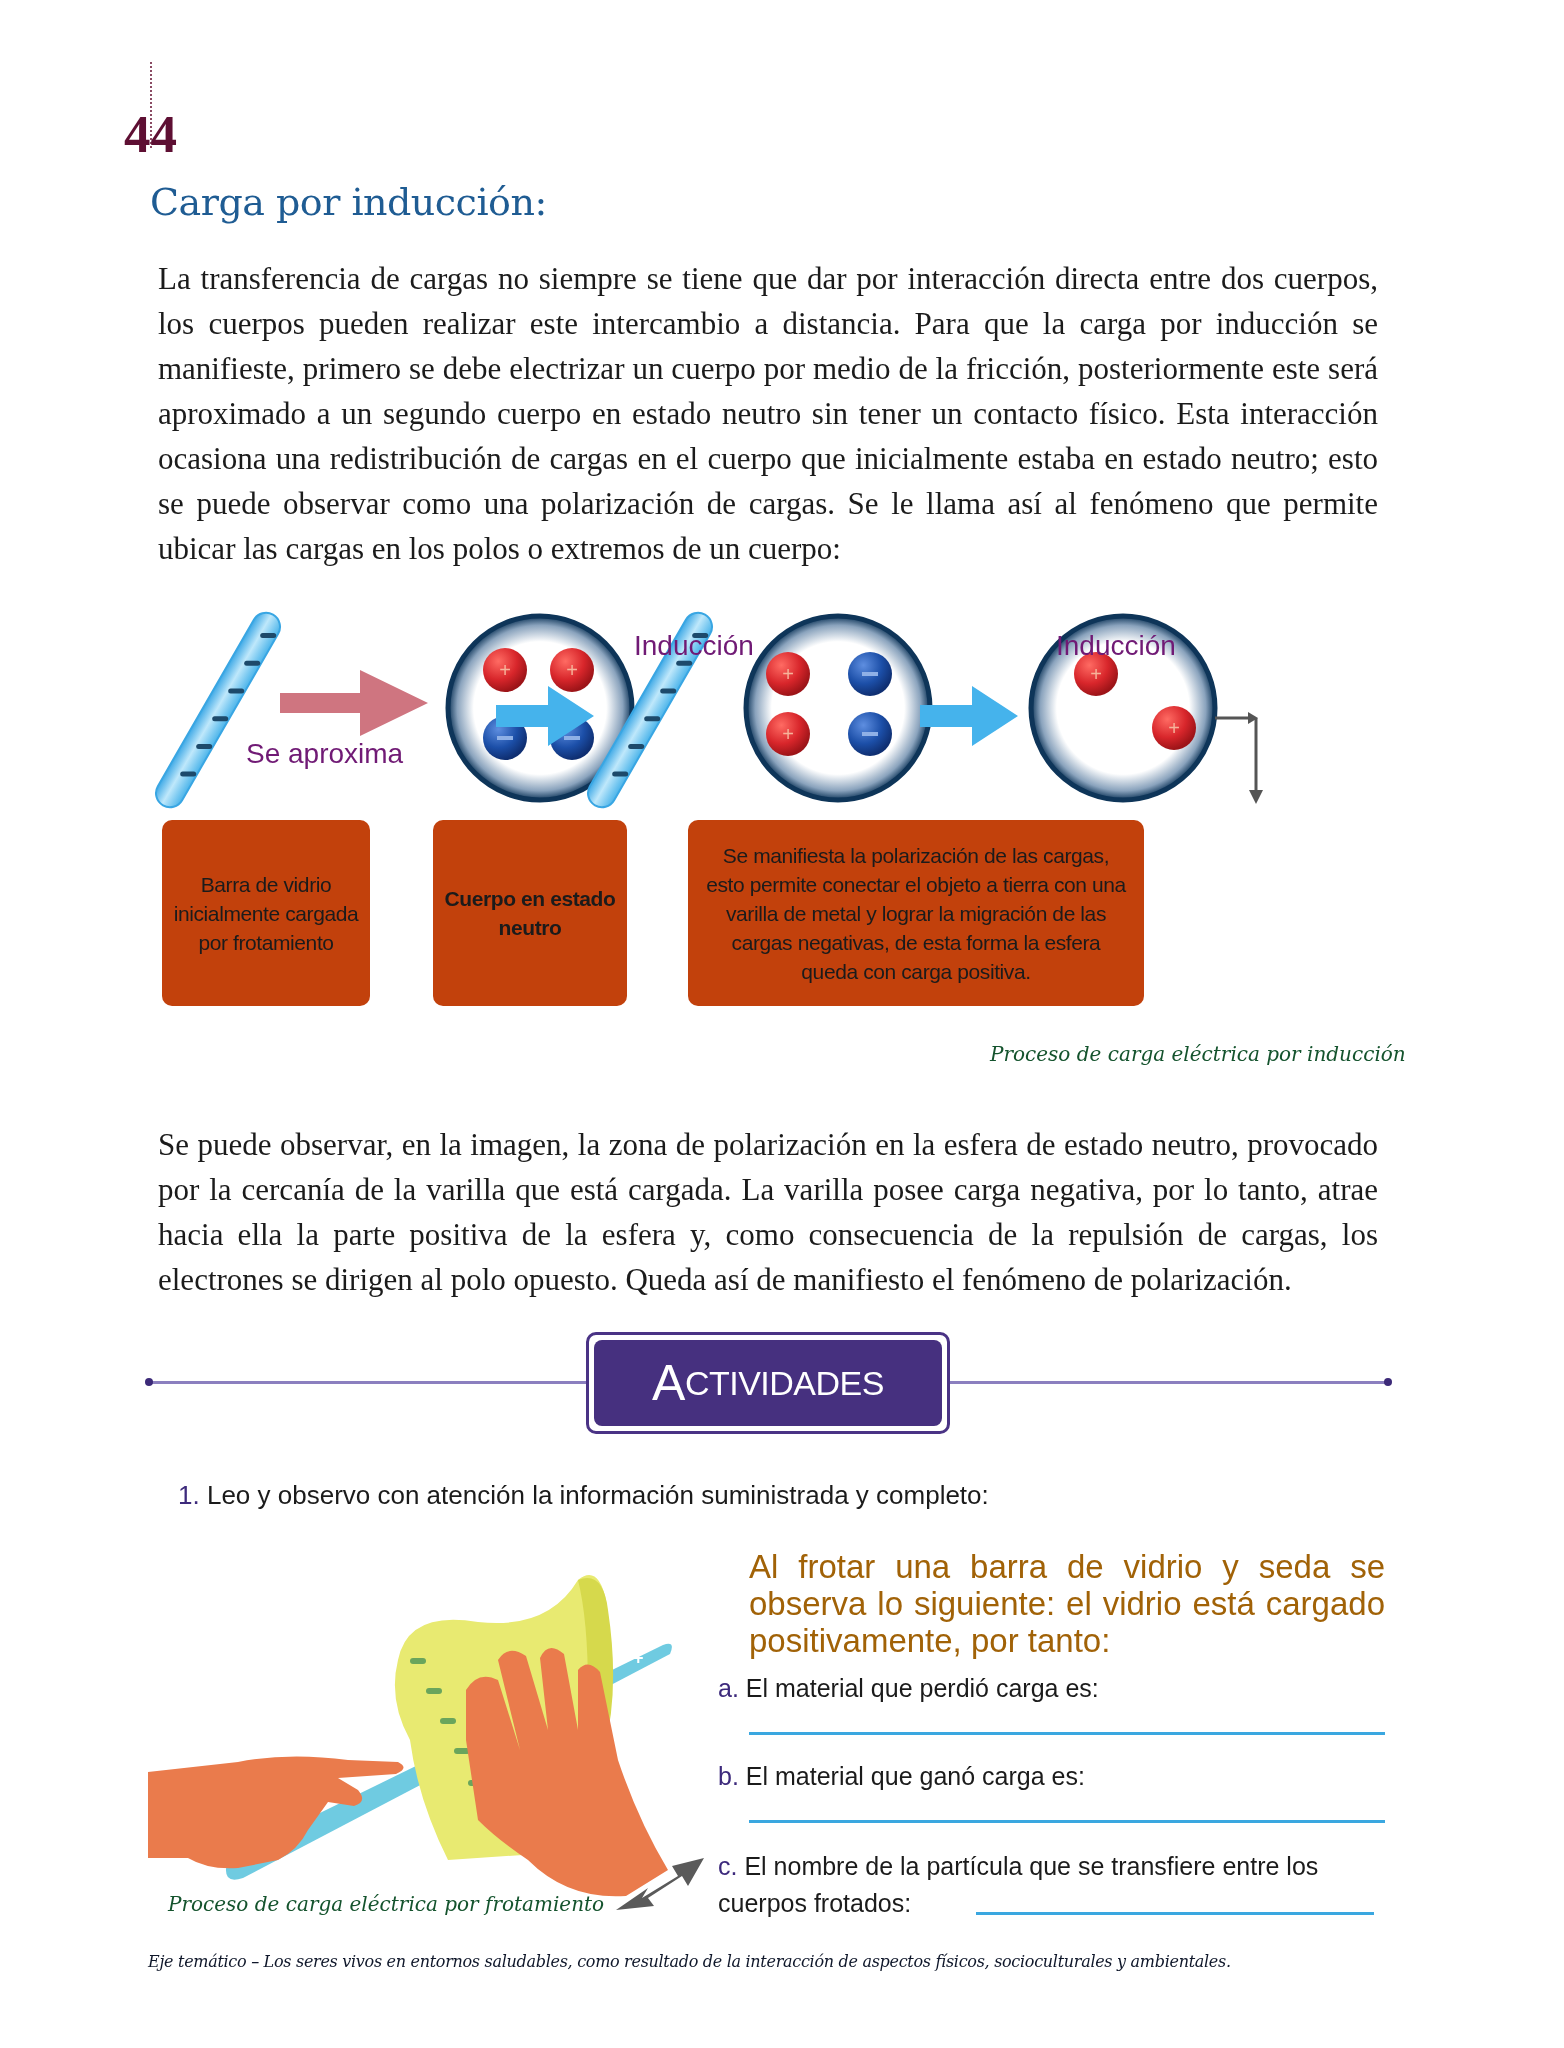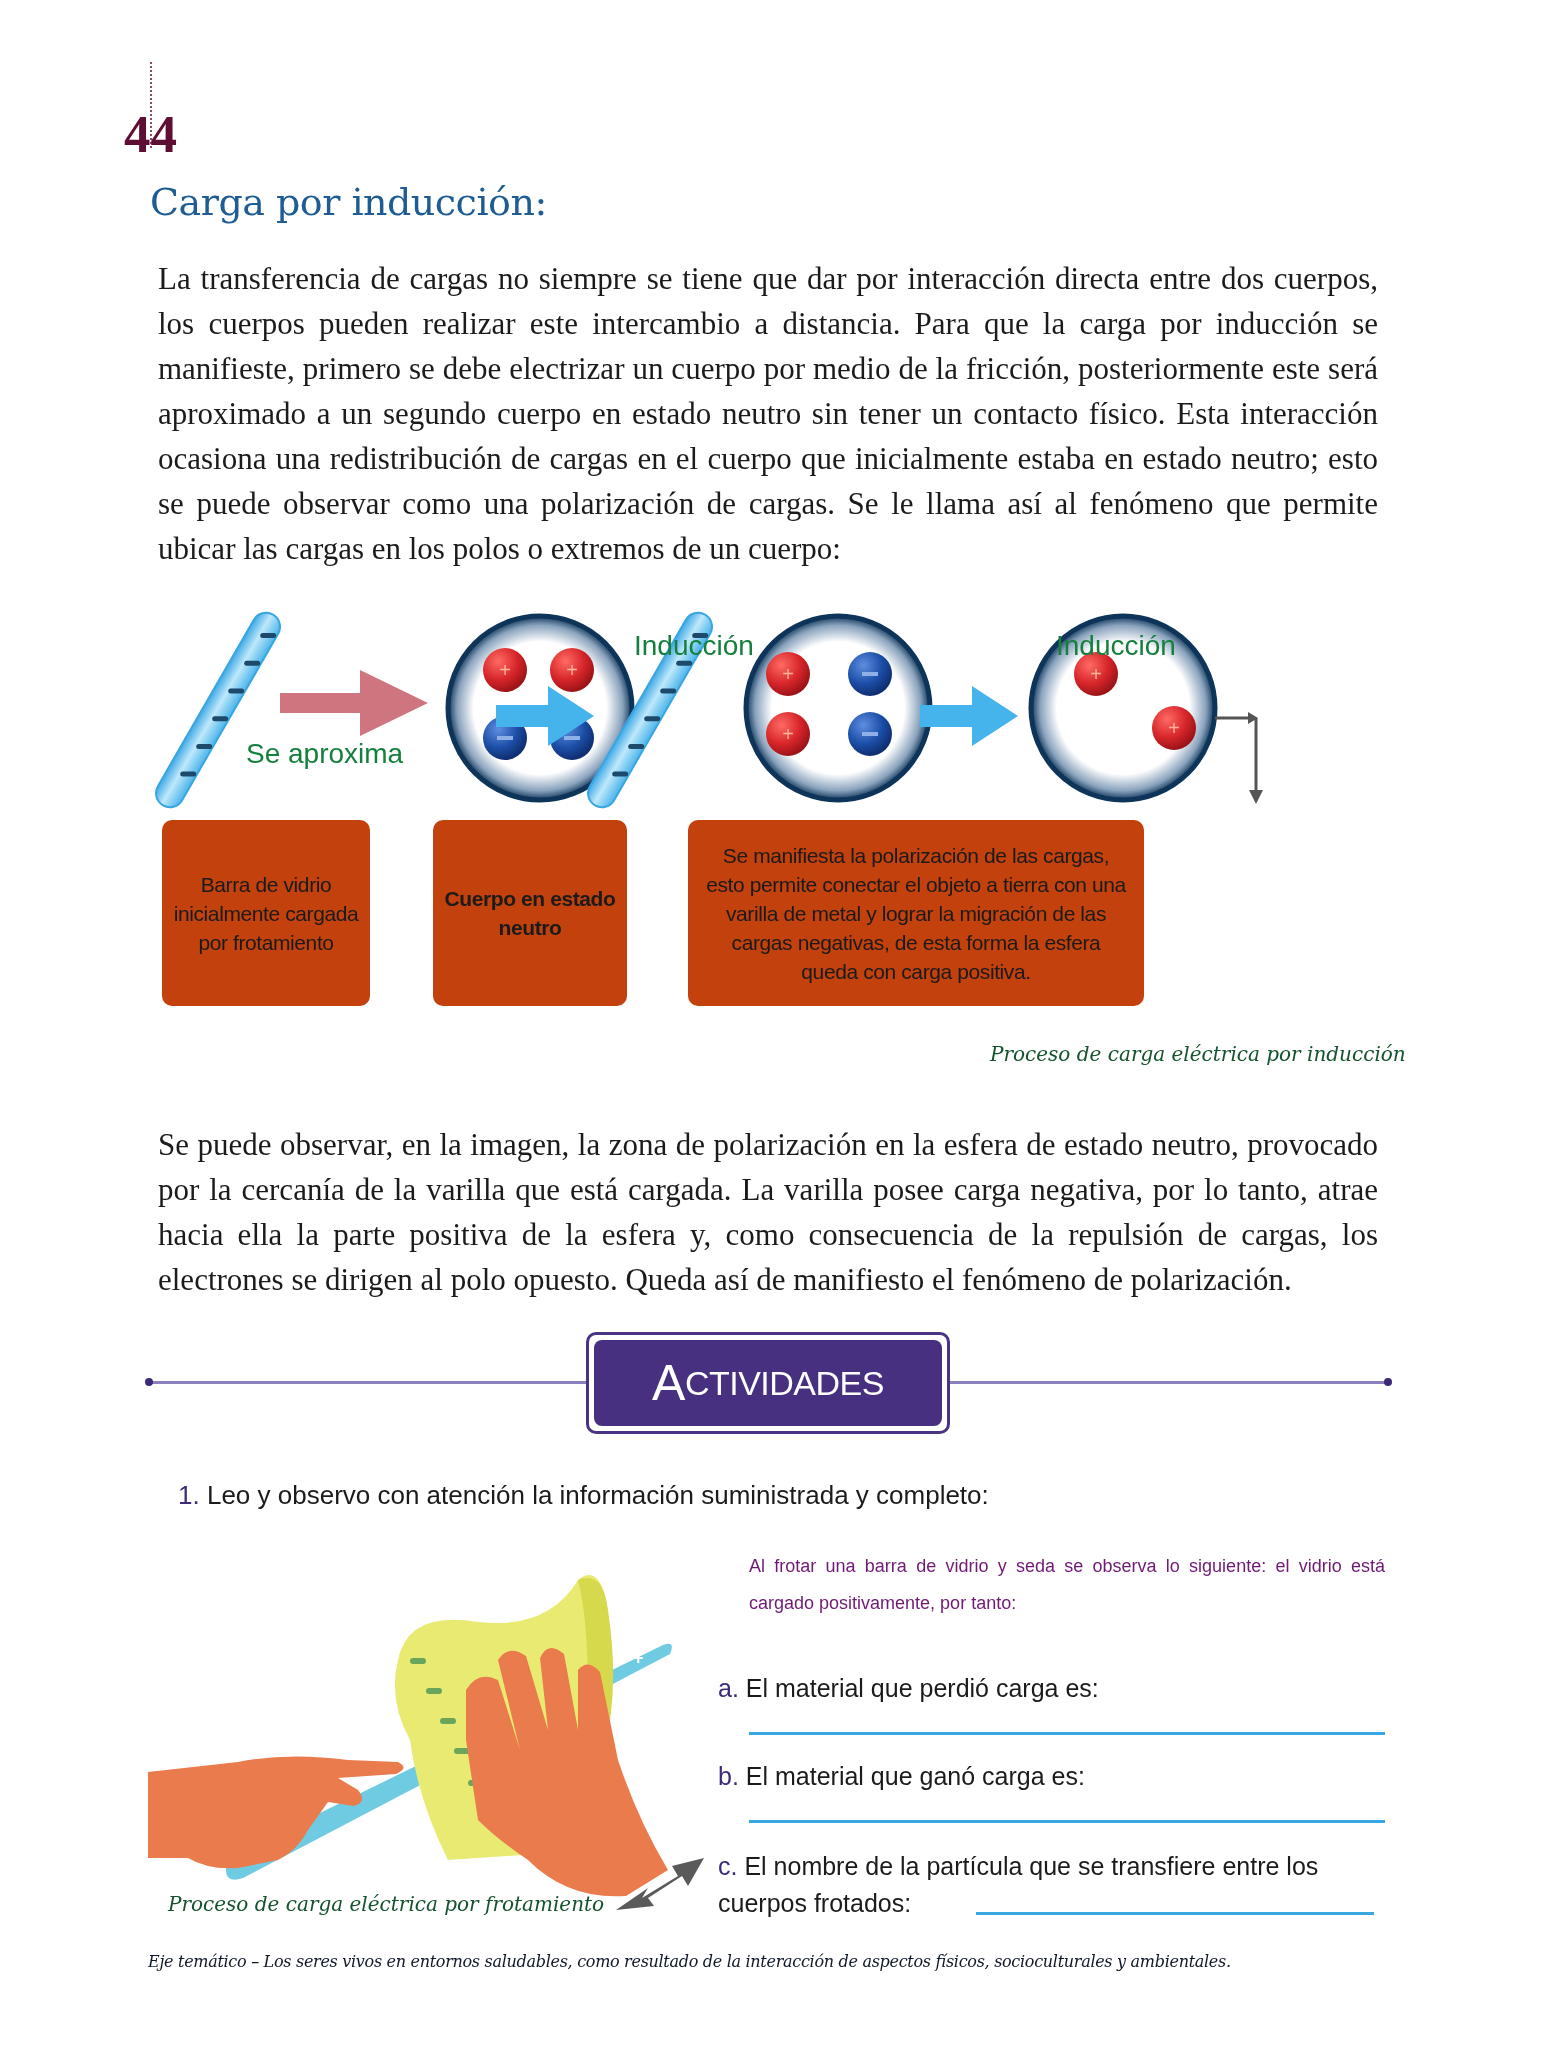--- a/index.html
+++ b/index.html
@@ -8,34 +8,34 @@
   .page-num { left: 96px; top: 104px; font-family: "Liberation Serif", serif; font-weight: bold; font-size: 53px; color: #5e0f33; margin-left: 28px; }
   .page-rule { left: 150px; top: 62px; height: 86px; border-left: 2px dotted #8a4a63; }
   .section-title { left: 150px; top: 180px; font-family: "DejaVu Serif", serif; font-weight: normal; font-size: 38px; color: #1f5c93; letter-spacing: -0.5px; text-align: center; }
   .body-text { left: 150px; width: 1236px; font-family: "Liberation Serif", serif; font-size: 31px; line-height: 45px; text-align: justify; color: #1b1b1b; }
   .body-text p { margin: 8px; }
   .p1 { top: 248px; }
   .p2 { top: 1114px; }
 
   .diagram { left: 150px; top: 590px; width: 1280px; height: 420px; }
   .diagram svg { position: absolute; left: 0; top: 0; }
-  .dlabel { position: absolute; font-family: "Liberation Sans", sans-serif; font-size: 28px; color: #15803d; }
+  .dlabel { position: absolute; font-family: "Liberation Sans", sans-serif; font-size: 28px; color: #701a75; }
   .infobox { position: absolute; background: #c2410c; border-radius: 10px; font-family: "Liberation Sans", sans-serif; font-size: 21px; line-height: 29px; color: #1b1b1b; text-align: center; display: flex; align-items: center; justify-content: center; letter-spacing: -0.4px; }
   .caption { font-family: "DejaVu Serif", serif; font-style: italic; font-size: 20px; color: #14532d; }
   .cap1 { left: 990px; top: 1042px; }
 
   .act-line { left: 148px; top: 1381px; width: 1240px; height: 3px; background: #8b7fbf; }
   .act-dot { width: 8px; height: 8px; border-radius: 50%; background: #3c2a78; top: 1378px; }
   .act-box-outer { left: 586px; top: 1332px; width: 364px; height: 102px; border: 3px solid #4a3385; border-radius: 10px; background: #fff; box-sizing: border-box; }
   .act-box { left: 594px; top: 1340px; width: 348px; height: 86px; background: #46307f; border-radius: 8px; display: flex; align-items: center; justify-content: center; color: #fff; font-family: "Liberation Sans", sans-serif; font-size: 34px; letter-spacing: -0.5px; }
   .act-box .cap { font-size: 50px; }
 
   .q1 { left: 178px; top: 1480px; font-family: "Liberation Sans", sans-serif; font-size: 26px; color: #1b1b1b; }
   .q-num { color: #3d2a7c; }
-  .intro { left: 749px; top: 1548px; width: 636px; font-family: "Liberation Sans", sans-serif; font-size: 18px; line-height: 37px; text-align: justify; color: #701a75; }
+  .intro { left: 749px; top: 1548px; width: 636px; font-family: "Liberation Sans", sans-serif; font-size: 33px; line-height: 37px; text-align: justify; color: #a16207; }
   .sub { font-family: "Liberation Sans", sans-serif; font-size: 25px; line-height: 37px; color: #1b1b1b; }
   .sub .letter { color: #3d2a7c; }
   .sub-a { left: 718px; top: 1670px; }
   .sub-b { left: 718px; top: 1758px; }
   .sub-c { left: 718px; top: 1848px; width: 670px; }
   .answer-line { height: 3px; background: #3aa7e0; }
   .al-a { left: 749px; top: 1732px; width: 636px; }
   .al-b { left: 749px; top: 1820px; width: 636px; }
   .al-c { left: 976px; top: 1912px; width: 398px; }
 

